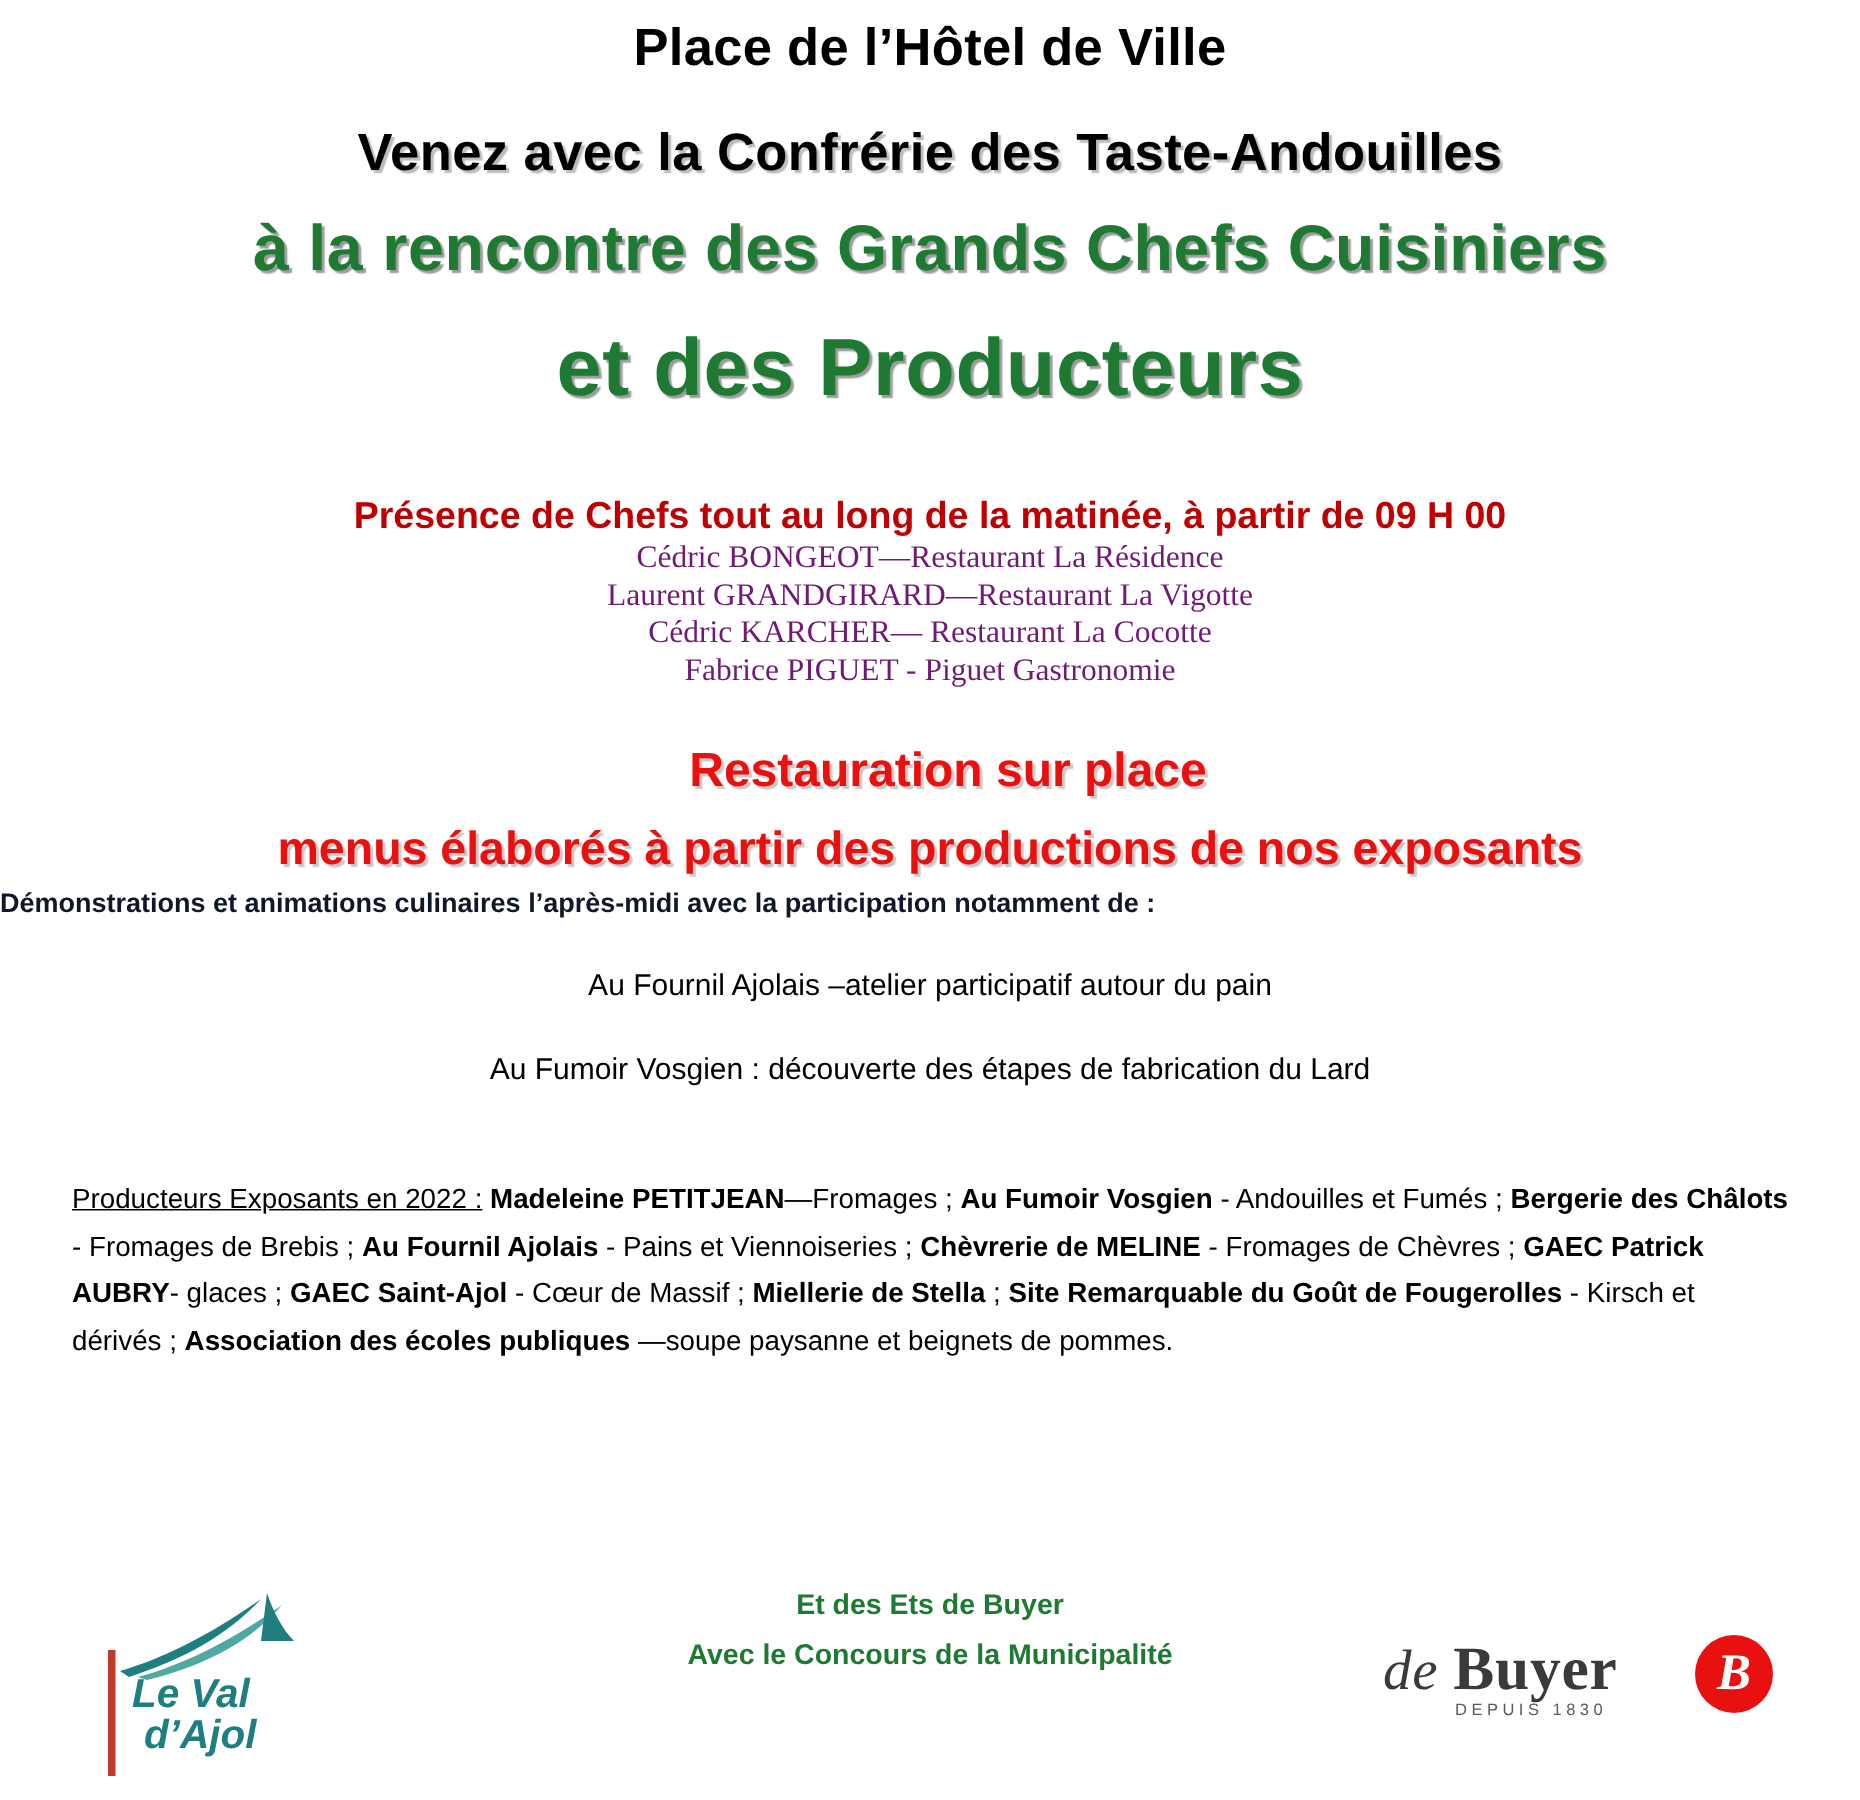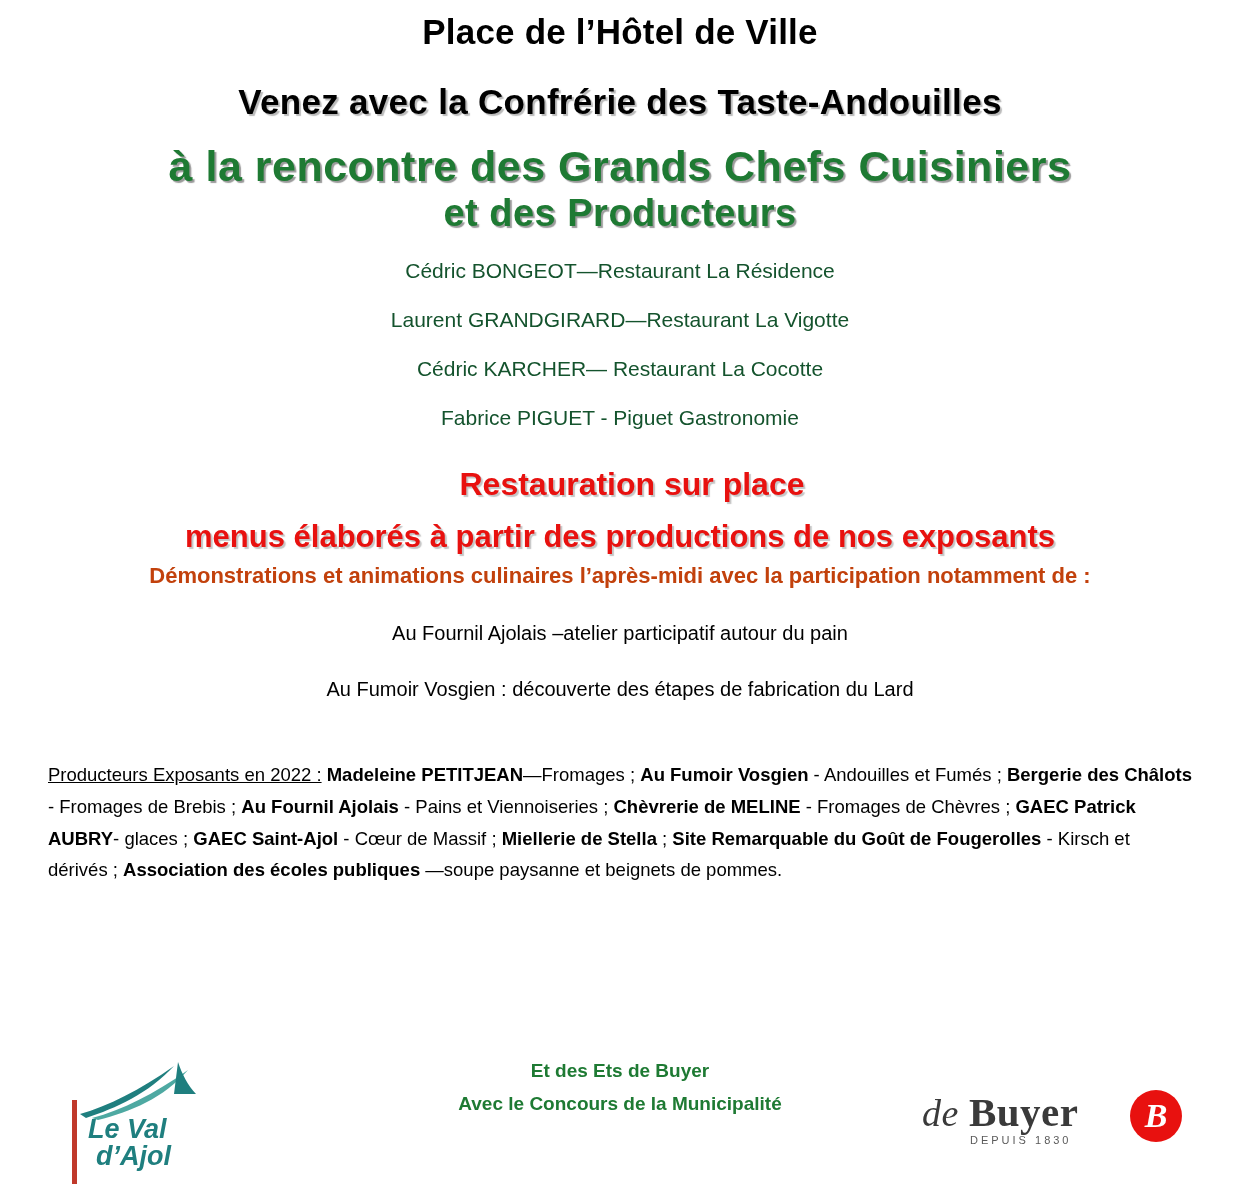--- a/index.html
+++ b/index.html
@@ -50,42 +50,42 @@
                  1px 1px 0 rgba(255,255,255,0.4);
     letter-spacing: 0.5px;
     line-height: 1.05;
   }
   .wordart .line1 {
     font-size: 43px;
     display: block;
     margin-top: 22px;
   }
   .wordart .line2 {
-    font-size: 38px;
+    font-size: 54px;
     display: block;
-    margin-top: 5px;
+    margin-top: 28px;
     text-align: right;
   }
   .wordart .grow {
     display: inline-block;
   }
 
   
   .chefs-heading {
     text-align: center;
     font-size: 25px;
     font-weight: bold;
     color: #c00000;
     margin-top: 56px;
   }
   .chef-line {
     text-align: center;
     font-size: 21px;
-    color: #14532d;
-    margin-top: 25px;
+    color: #701a75;
+    font-family: Liberation Serif, serif;
   }
 
   
   .restauration {
     text-align: center;
     font-size: 32px;
     font-weight: bold;
     color: #e8110f;
     margin-top: 36px;
     text-shadow: 2px 2px 1px rgba(140,140,140,0.5);
@@ -93,24 +93,23 @@
   }
   .menus {
     text-align: center;
     font-size: 31px;
     font-weight: bold;
     color: #e8110f;
     margin-top: 16px;
     text-shadow: 2px 2px 1px rgba(140,140,140,0.5);
   }
   .demos {
-    text-align: center;
-    font-size: 22px;
-    font-weight: bold;
-    color: #c2410c;
+    font-size: 18px;
+    font-weight: bold;
+    color: #0f172a;
     margin-top: 8px;
   }
 
   .anim-line {
     text-align: center;
     font-size: 20px;
     color: #000000;
     margin-top: 33px;
   }
 
@@ -252,20 +251,21 @@
 
   <div class="place-title">Place de l’Hôtel de Ville</div>
 
   <div class="venez">Venez avec la Confrérie des Taste-Andouilles</div>
 
   <div class="wordart">
     <span class="line1 grow">à la rencontre des Grands Chefs Cuisiniers</span>
     <span class="line2 grow">et des Producteurs</span>
   </div>
 
+  <div class="chefs-heading">Présence de Chefs tout au long de la matinée, à partir de 09 H 00</div>
 
   <div class="chef-line">Cédric BONGEOT—Restaurant La Résidence</div>
   <div class="chef-line">Laurent GRANDGIRARD—Restaurant La Vigotte</div>
   <div class="chef-line">Cédric KARCHER— Restaurant La Cocotte</div>
   <div class="chef-line">Fabrice PIGUET - Piguet Gastronomie</div>
 
   <div class="restauration">Restauration sur place</div>
   <div class="menus">menus élaborés à partir des productions de nos exposants</div>
   <div class="demos">Démonstrations et animations culinaires l’après-midi avec la participation notamment  de :</div>
 

